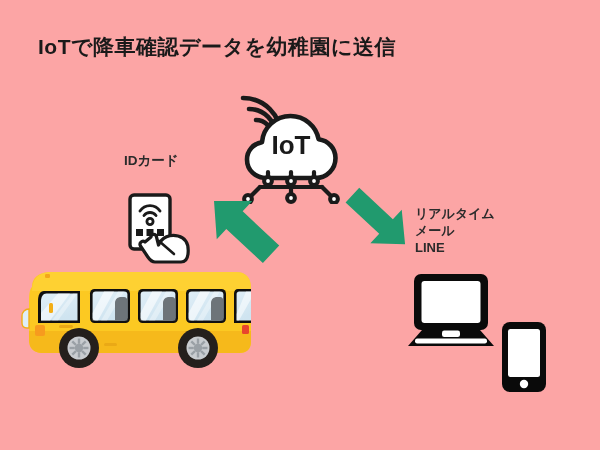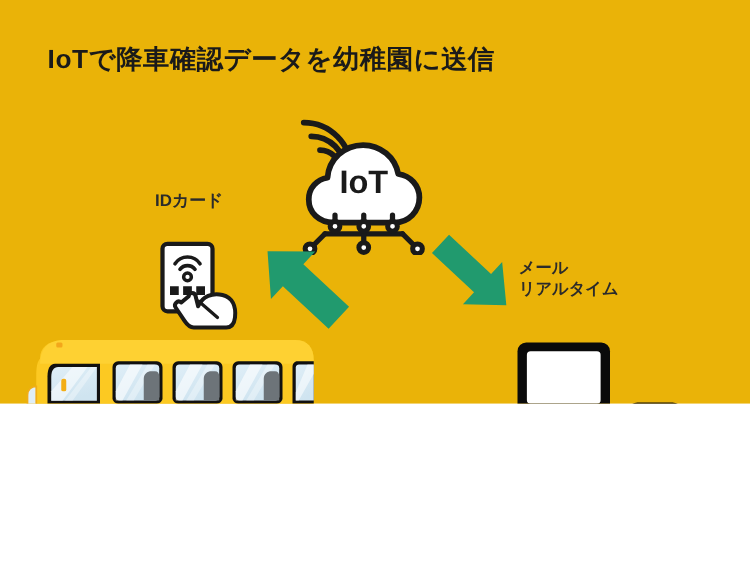--- a/index.html
+++ b/index.html
@@ -6,22 +6,22 @@
     margin: 0;
     padding: 0;
     background: #ffffff;
   }
   body {
     font-family: "Liberation Sans", "DejaVu Sans", sans-serif;
   }
   #canvas {
     position: relative;
     width: 600px;
-    height: 323px;
-    background: #eab308;
+    height: 450px;
+    background: #fca5a5;
     overflow: hidden;
   }
   .abs { position: absolute; }
 
   
   #title {
     left: 38px;
     top: 33px;
     font-size: 21px;
     font-weight: 700;
@@ -149,22 +149,23 @@
 
   <div class="abs" style="left:335px; top:178px;">
     <svg class="svgbox" width="86" height="82" viewBox="0 0 86 82" aria-hidden="true">
       <g transform="rotate(133 43 41)">
         <path d="M33 76 L53 76 L53 30 L66 30 L43 4 L20 30 L33 30 Z" fill="#219a6e"></path>
       </g>
     </svg>
   </div>
 
   <div class="abs label" id="label-output">
+    <div>リアルタイム</div>
     <div>メール</div>
-    <div>リアルタイム</div>
+    <div>LINE</div>
   </div>
 
   <div class="abs" style="left:408px; top:272px;">
     <svg class="svgbox" width="92" height="84" viewBox="0 0 92 84" aria-hidden="true">
 
       <rect x="6" y="2" width="74" height="56" rx="7" ry="7" fill="#0a0a0a"></rect>
 
       <rect x="13.5" y="9" width="59" height="42" rx="3" ry="3" fill="#ffffff"></rect>
 
       <path d="M14 58 L72 58 L86 74 L0 74 Z" fill="#0a0a0a"></path>

